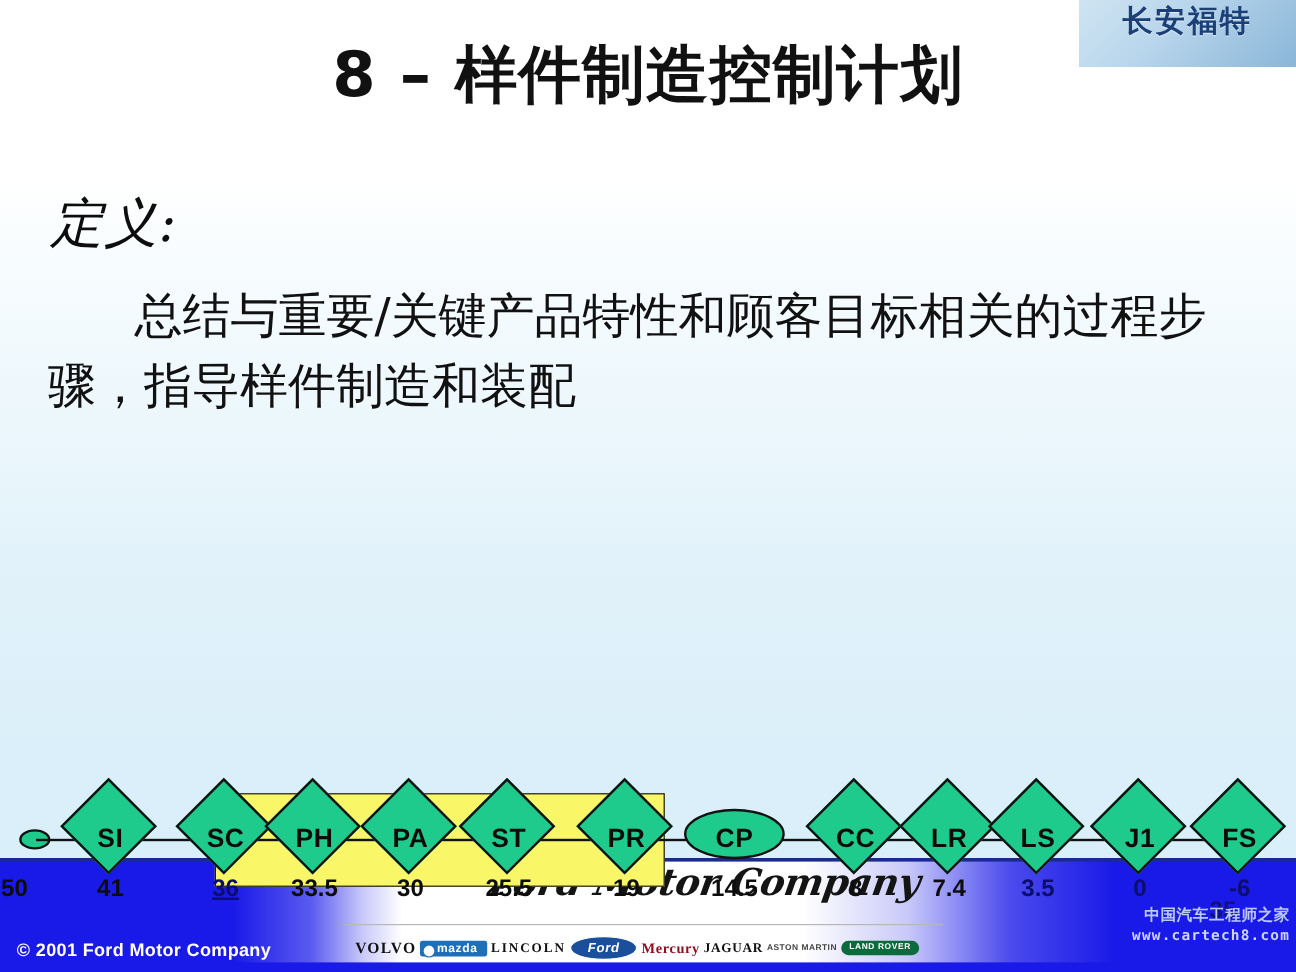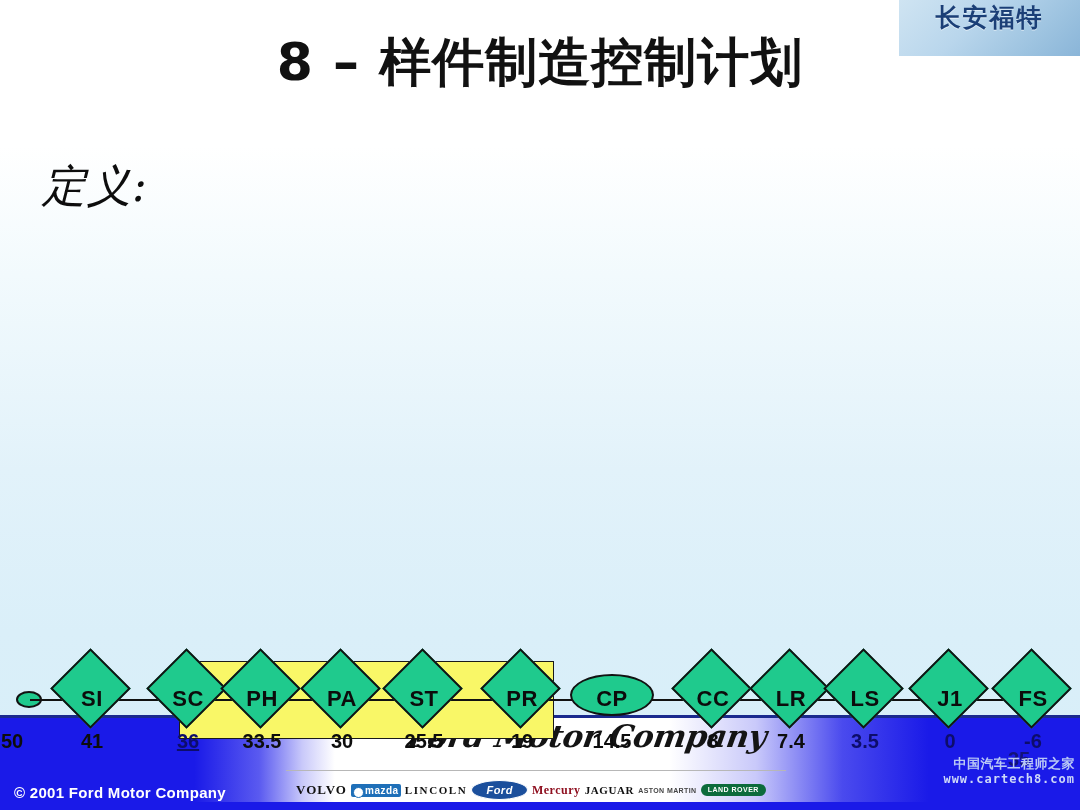--- a/index.html
+++ b/index.html
@@ -275,21 +275,21 @@
   }
   .brand {
     font-size: 10px;
     font-weight: bold;
     color: #111111;
     white-space: nowrap;
     letter-spacing: 0.5px;
   }
   .brand.volvo { font-family: "Liberation Serif", serif; font-size: 13px; letter-spacing: 1px; }
   .brand.mazda {
-    background: #1e6fb8; color: #ffffff; padding: 1px 2px 1px 14px;
+    background: #1e6fb8; color: #ffffff; padding: 1px 8px 1px 14px;
     border-radius: 2px; font-size: 10px; position: relative;
   }
   .brand.mazda::before {
     content: "";
     position: absolute; left: 2px; top: 3px;
     width: 9px; height: 9px; border: 1.5px solid #1e6fb8;
     background: #ffffff; border-radius: 50%;
   }
   .brand.lincoln { font-family: "Liberation Serif", serif; font-size: 11px; letter-spacing: 1.6px; }
   .brand.ford-oval {
@@ -345,20 +345,21 @@
 
 <div id="slide">
 
   <div id="logo-box">
     <div id="logo-cn">长安福特</div>
   </div>
 
   <div id="title">8 – 样件制造控制计划</div>
 
   <div id="definition-label">定义:</div>
+  <div id="definition-body">总结与重要/关键产品特性和顾客目标相关的过程步骤，指导样件制造和装配</div>
 
   <div id="band-divider"></div>
   <div id="blue-band"></div>
   <div id="band-hairline"></div>
 
   <div id="ford-script">Ford Motor Company</div>
 
   <div id="timeline">
     <div id="yellow-band"></div>
     <div id="start-marker"></div>

